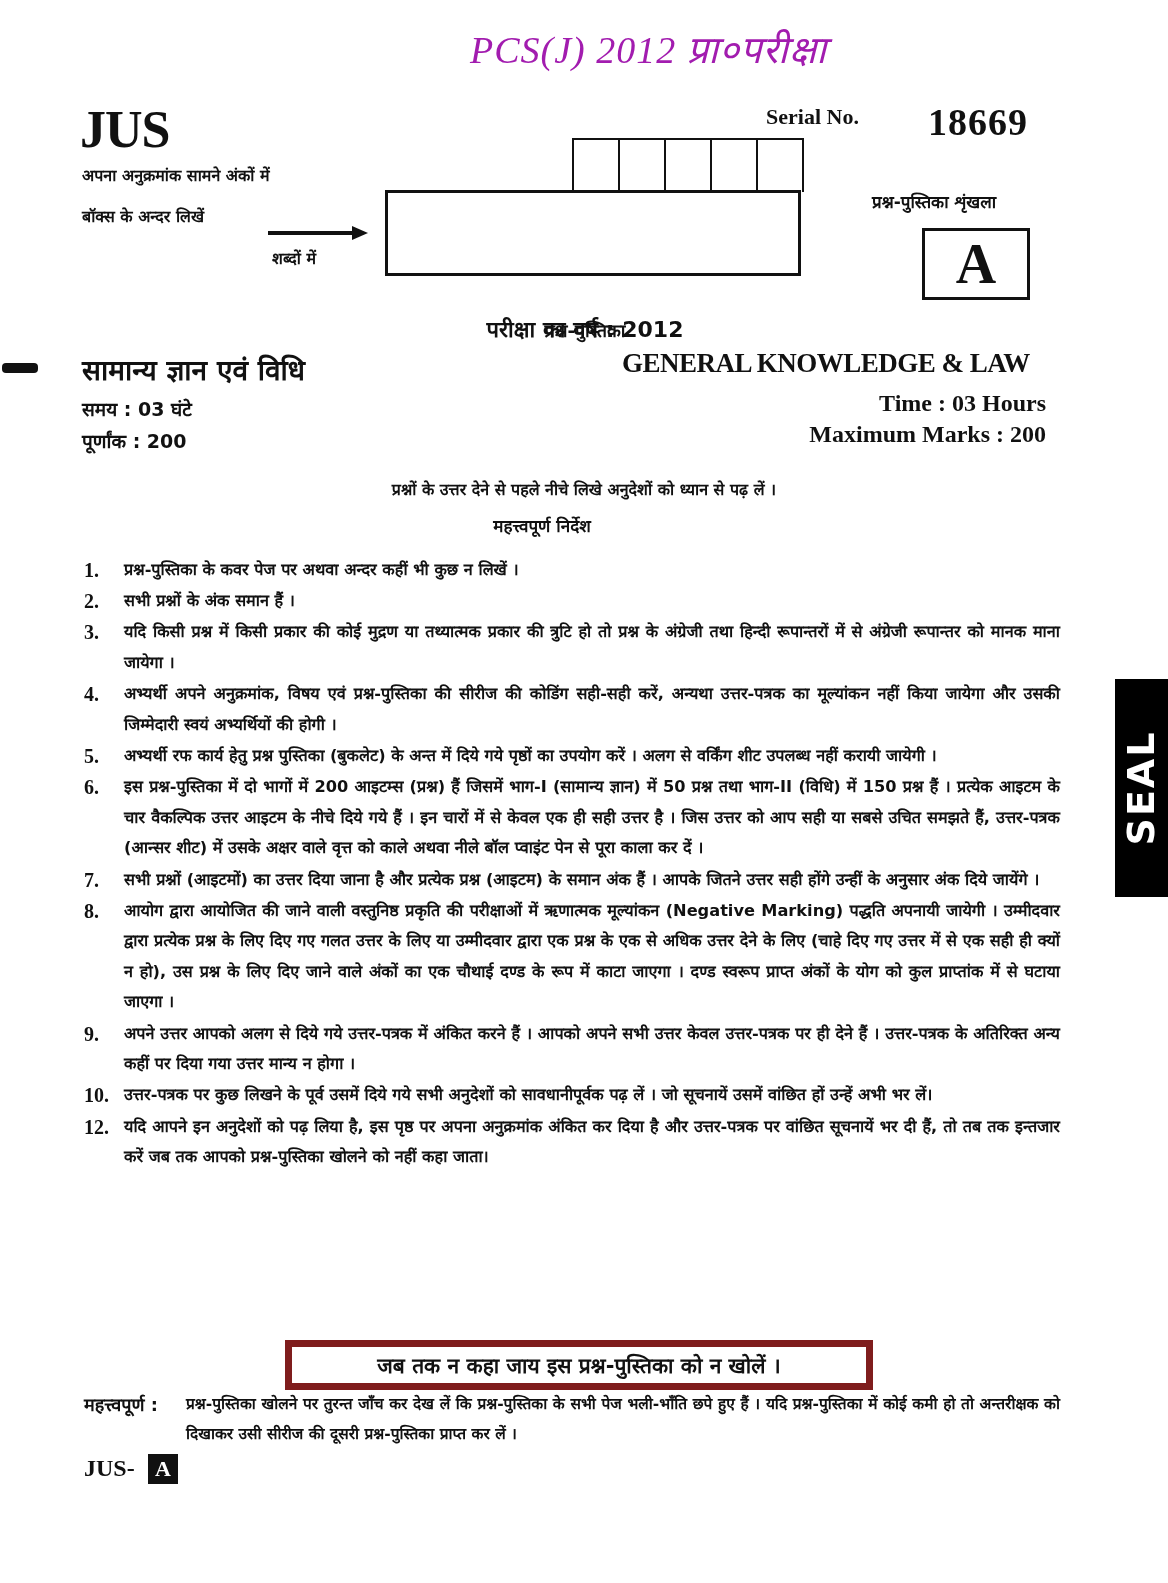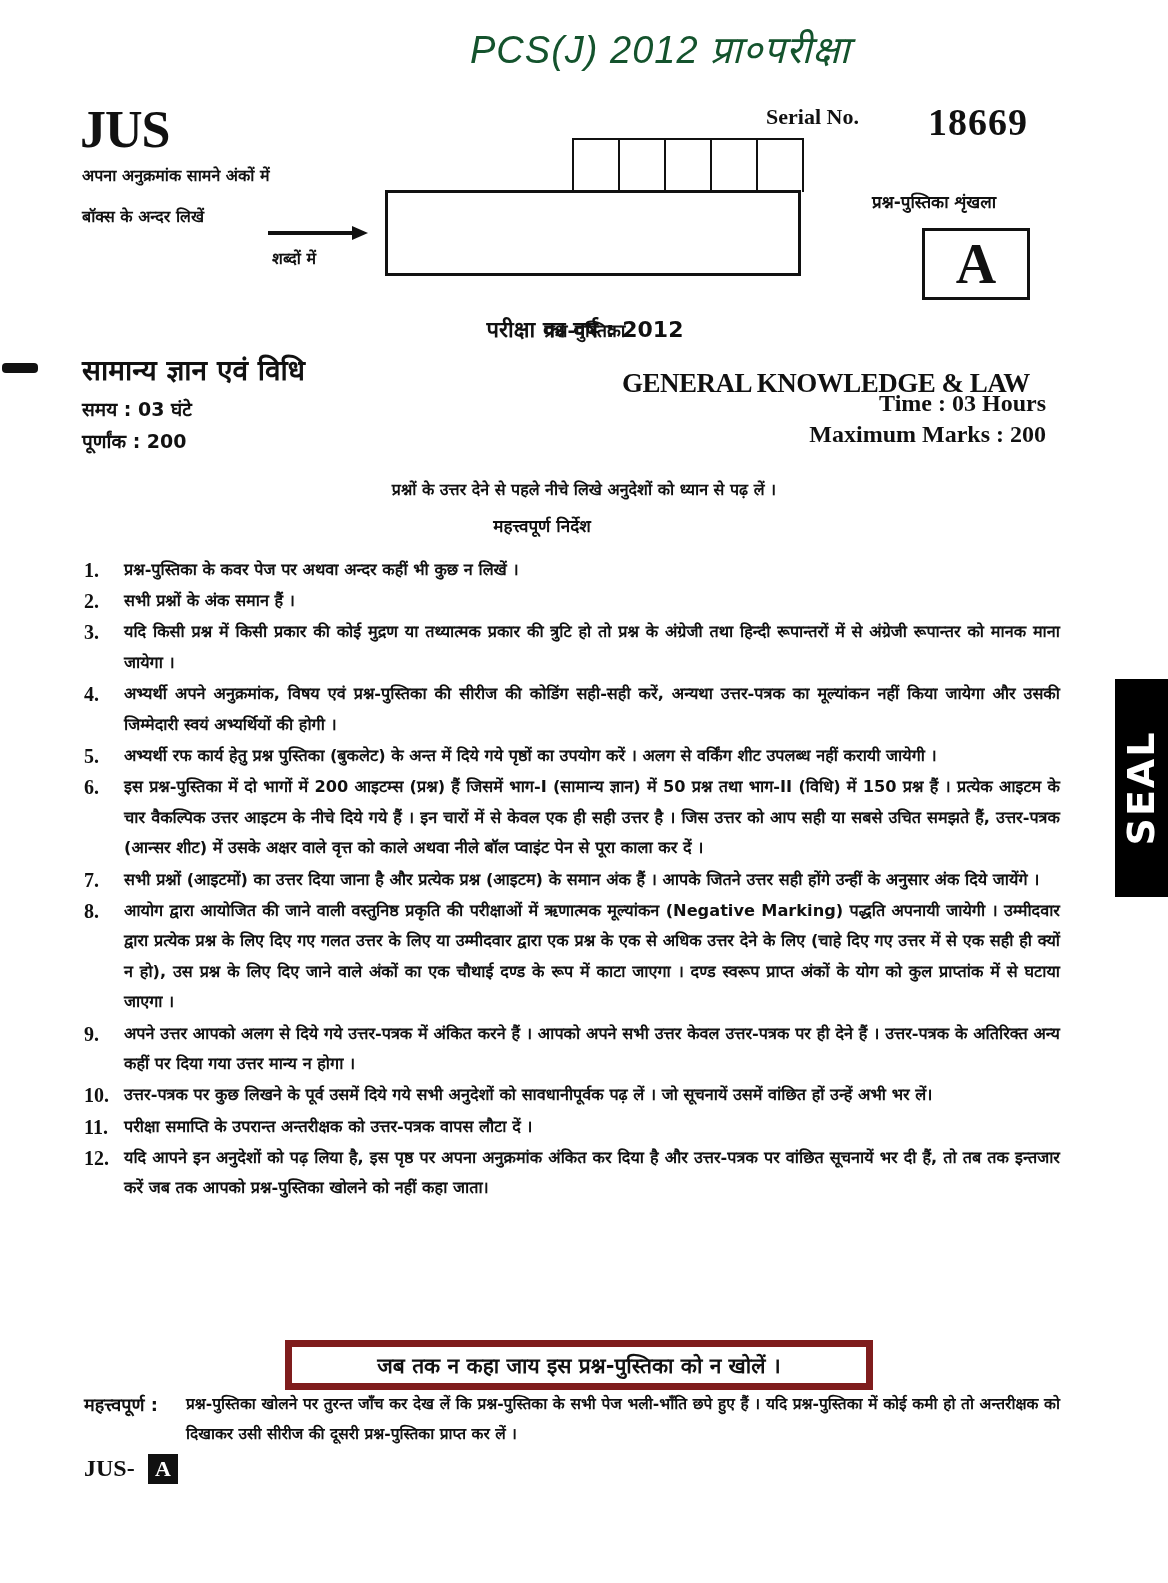--- a/index.html
+++ b/index.html
@@ -2,22 +2,22 @@
 <html><head>
 <meta charset="utf-8">
 <style>
   html, body { margin: 0; padding: 0; background: #ffffff; }
   body {
     width: 1168px; height: 1583px; position: relative; overflow: hidden;
     font-family: "Liberation Serif", "DejaVu Serif", serif; color: #111;
   }
   .abs { position: absolute; }
   .handwritten {
-    left: 470px; top: 22px; font-family: Liberation Sans, sans-serif;
-    font-size: 38px; font-style: italic; font-weight: 300; color: #14532d; letter-spacing: 1px;
+    left: 470px; top: 22px; font-family: Liberation Serif, serif;
+    font-size: 38px; font-style: italic; font-weight: 300; color: #a21caf; letter-spacing: 1px;
   }
   .code { left: 80px; top: 100px; font-size: 52px; font-weight: bold; letter-spacing: -1px; }
   .serial-label { left: 766px; top: 104px; font-size: 22px; font-weight: bold; }
   .serial-no { left: 928px; top: 100px; font-size: 38px; font-weight: bold; letter-spacing: 1px; }
   .hi { font-family: "DejaVu Sans", sans-serif; font-weight: bold; }
   .roll-inst1 { left: 82px; top: 164px; font-size: 16px; }
   .roll-inst2 { left: 82px; top: 205px; font-size: 16px; }
   .words-label { left: 272px; top: 247px; font-size: 16px; }
   .arrow { left: 268px; top: 226px; width: 100px; height: 14px; }
   .digit-boxes { left: 572px; top: 138px; display: flex; border: 2px solid #111; border-bottom: none; }
@@ -26,21 +26,21 @@
   .words-box { left: 385px; top: 190px; width: 410px; height: 80px; border: 3px solid #111; }
   .series-label { left: 872px; top: 190px; font-size: 17px; }
   .series-box {
     left: 922px; top: 228px; width: 102px; height: 66px; border: 3px solid #111;
     display: flex; align-items: center; justify-content: center;
     font-size: 56px; font-weight: bold;
   }
   .exam-year { left: 420px; top: 285px; font-size: 22px; width: 330px; text-align: center; margin-top: 28px; }
   .booklet { left: 420px; top: 318px; font-size: 18px; width: 330px; text-align: center; }
   .subject-hi { left: 82px; top: 350px; font-size: 28px; }
-  .subject-en { left: 622px; top: 348px; font-size: 27px; font-weight: bold; letter-spacing: -0.5px; margin-top: 20px; }
+  .subject-en { left: 622px; top: 348px; font-size: 27px; font-weight: bold; letter-spacing: -0.5px; }
   .time-hi { left: 82px; top: 396px; font-size: 19px; }
   .marks-hi { left: 82px; top: 428px; font-size: 19px; }
   .time-en { right: 122px; top: 390px; font-size: 24px; font-weight: bold; }
   .marks-en { right: 122px; top: 421px; font-size: 24px; font-weight: bold; }
   .notice { left: 0; width: 1168px; top: 478px; text-align: center; font-size: 16px; }
   .heading { left: 0; width: 1084px; top: 514px; text-align: center; font-size: 17px; }
   .black-mark { left: 2px; top: 363px; width: 36px; height: 10px; background: #111; border-radius: 4px; }
   .instructions { left: 84px; top: 555px; width: 976px; list-style: none; margin: 0; padding: 0; }
   .instructions li {
     display: flex; font-family: "DejaVu Sans", sans-serif; font-size: 16.2px;
@@ -151,24 +151,20 @@
     </li>
   <li>
       <span class="num">9.</span>
       <span class="txt">अपने उत्तर आपको अलग से दिये गये उत्तर-पत्रक में अंकित करने हैं । आपको अपने सभी उत्तर केवल उत्तर-पत्रक पर ही देने हैं । उत्तर-पत्रक के अतिरिक्त अन्य कहीं पर दिया गया उत्तर मान्य न होगा ।</span>
     </li>
   <li>
       <span class="num">10.</span>
       <span class="txt">उत्तर-पत्रक पर कुछ लिखने के पूर्व उसमें दिये गये सभी अनुदेशों को सावधानीपूर्वक पढ़ लें । जो सूचनायें उसमें वांछित हों उन्हें अभी भर लें।</span>
     </li>
   <li>
-      <span class="num">11.</span>
-      <span class="txt">परीक्षा समाप्ति के उपरान्त अन्तरीक्षक को उत्तर-पत्रक वापस लौटा दें ।</span>
-    </li>
-  <li>
       <span class="num">12.</span>
       <span class="txt">यदि आपने इन अनुदेशों को पढ़ लिया है, इस पृष्ठ पर अपना अनुक्रमांक अंकित कर दिया है और उत्तर-पत्रक पर वांछित सूचनायें भर दी हैं, तो तब तक इन्तजार करें जब तक आपको प्रश्न-पुस्तिका खोलने को नहीं कहा जाता।</span>
     </li>
 </ol>
 
 <div class="abs donot-box">जब तक न कहा जाय इस प्रश्न-पुस्तिका को न खोलें ।</div>
 
 <div class="abs hi important-label">महत्त्वपूर्ण :</div>
 <div class="abs hi important-text">प्रश्न-पुस्तिका खोलने पर तुरन्त जाँच कर देख लें कि प्रश्न-पुस्तिका के सभी पेज भली-भाँति छपे हुए हैं । यदि प्रश्न-पुस्तिका में कोई कमी हो तो अन्तरीक्षक को दिखाकर उसी सीरीज की दूसरी प्रश्न-पुस्तिका प्राप्त कर लें ।</div>
 

